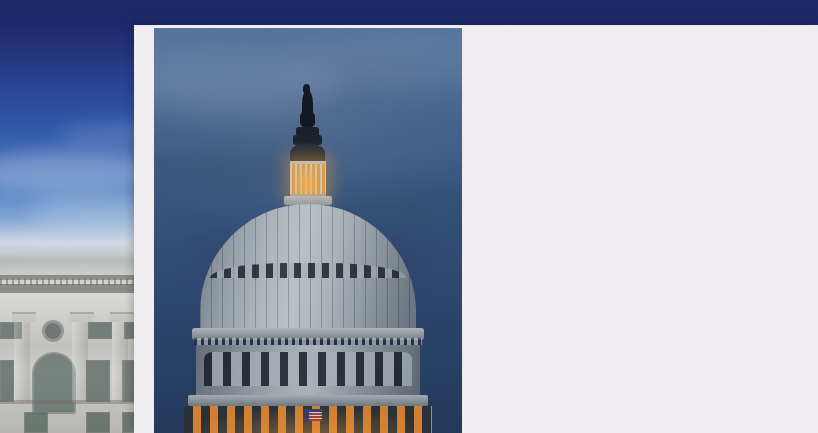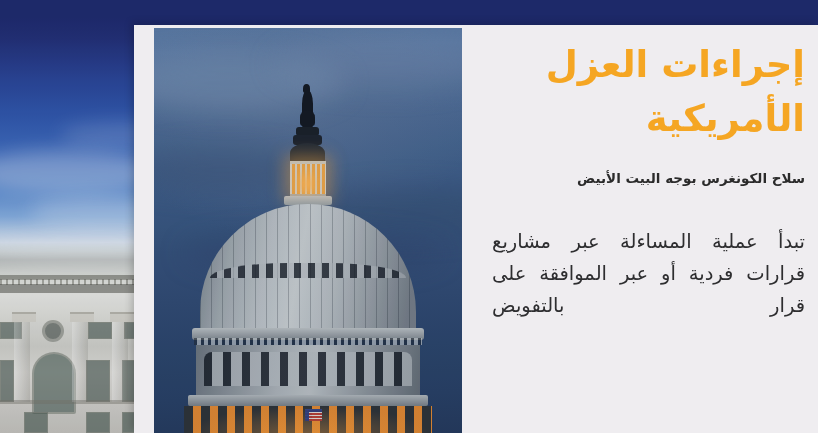--- a/index.html
+++ b/index.html
@@ -386,21 +386,15 @@
       <div class="dome-dentil"></div>
       <div class="drum"></div>
       <div class="drum-win"></div>
       <div class="drum-base"></div>
       <div class="peristyle"></div>
       <div class="peri-glow"></div>
       <div class="flag"></div>
       <div class="dome-veil"></div>
     </div>
 
-    <div id="text-col">
-      <div id="title">إجراءات العزل
-الأمريكية</div>
-      <div id="subtitle">سلاح الكونغرس بوجه البيت الأبيض</div>
-      <div id="body">تبدأ عملية المساءلة عبر مشاريع قرارات فردية أو عبر الموافقة على قرار بالتفويض</div>
-    </div>
 
   </div>
 </div>
 
 </body></html>

